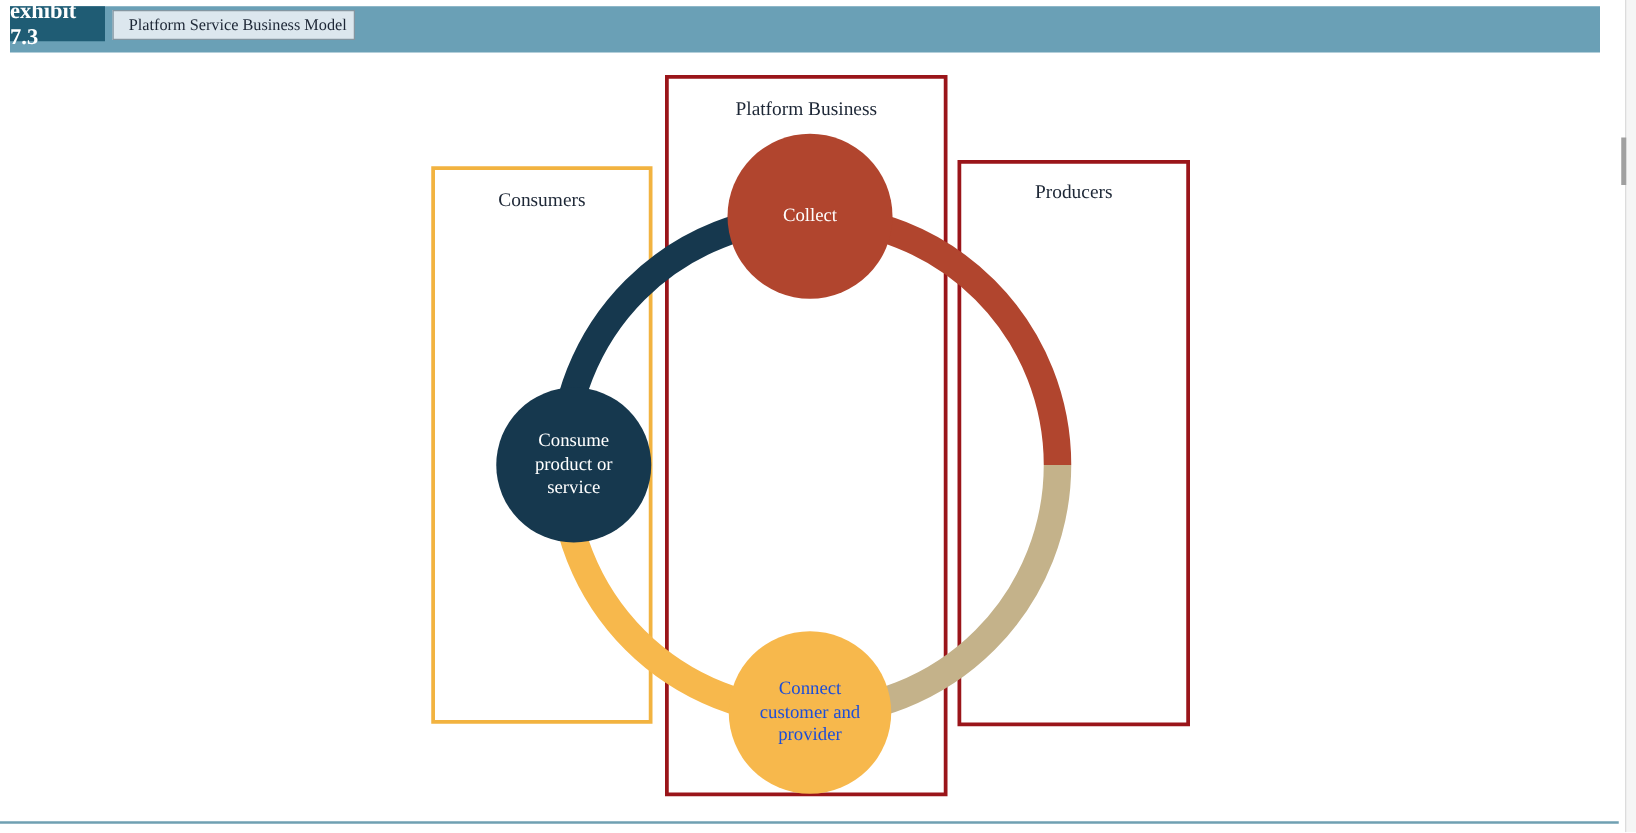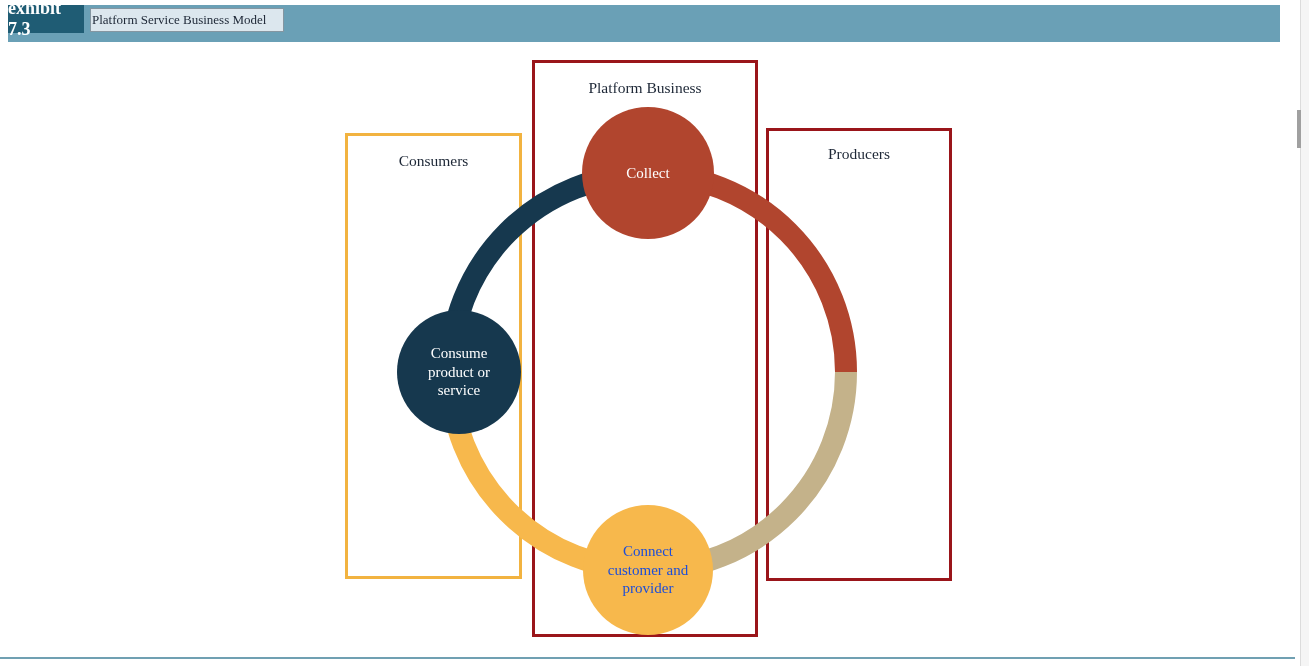--- a/index.html
+++ b/index.html
@@ -6,21 +6,21 @@
   #page{position:relative;width:1309px;height:666px;background:#ffffff;overflow:hidden;
         font-family:"Liberation Serif","DejaVu Serif",serif;}
 
   
   .header-bar{position:absolute;left:8px;top:5px;width:1272px;height:37px;}
   .exhibit-tab{position:absolute;left:0;top:0;width:76px;height:28px;
                display:flex;align-items:center;justify-content:center;
                color:#ffffff;font-weight:bold;font-size:18px;}
   .title-box{position:absolute;left:82px;top:3px;width:194px;height:24px;
              background:#dce7ee;border:1px solid #8496a1;
-             display:flex;align-items:center;padding-left:1px;box-sizing:border-box;
+             display:flex;align-items:center;padding-left:12px;box-sizing:border-box;
              font-size:13px;color:#1d2736;}
 
   
   .group-box{position:absolute;border-style:solid;border-width:3px;box-sizing:border-box;background:transparent;}
   .box-consumers{left:345px;top:133px;width:177px;height:446px;padding-left:20px;}
   .box-producers{left:766px;top:128px;width:186px;height:453px;}
   .box-platform{left:532px;top:60px;width:226px;height:577px;}
   .group-label{position:absolute;left:0;width:100%;text-align:center;
                font-size:15.5px;color:#1d2736;}
   .lbl-platform{top:16px;}

